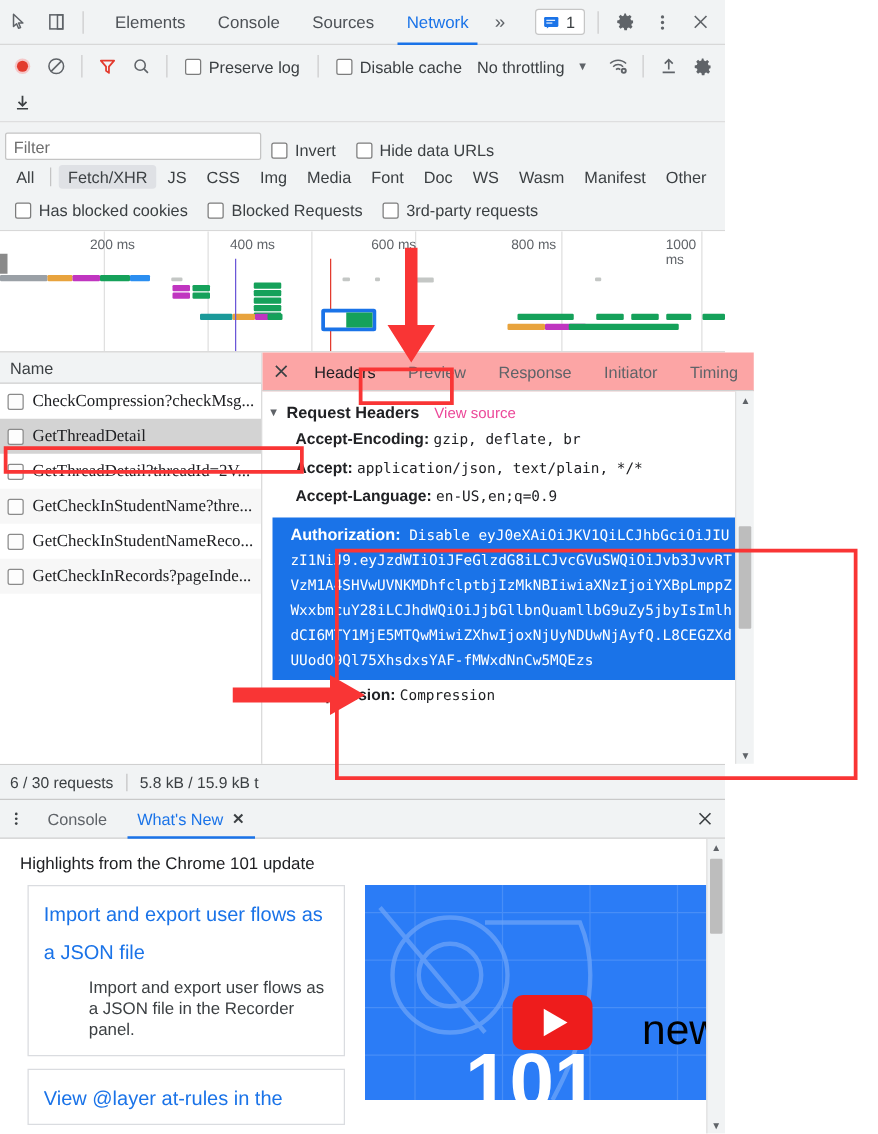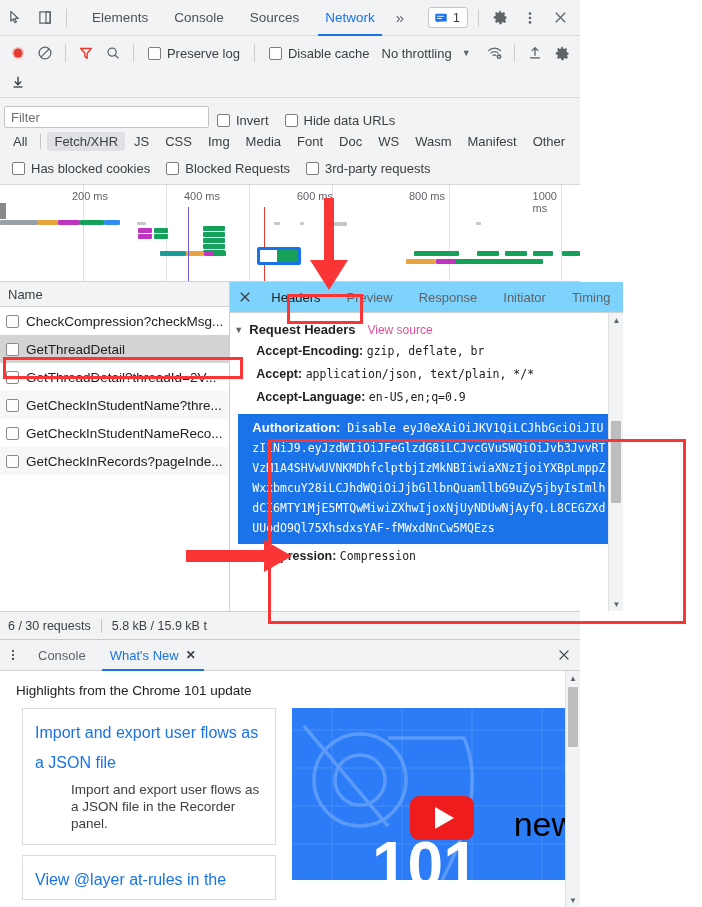--- a/index.html
+++ b/index.html
@@ -85,33 +85,33 @@
   }
   .leftgrip { position: absolute; left: 0; top: 18px; width: 6px; height: 16px; background: #8a8a8a; }
 
   
   .mainsplit { display: flex; flex: none; height: 330px; border-bottom: 1px solid #d0d0d0; }
   .reqpane { width: 254px; border-right: 1px solid #d0d0d0; display: flex; flex-direction: column; background: #fff; }
   .reqhead {
     height: 25px; background: #f1f3f4; border-bottom: 1px solid #d0d0d0; display: flex; align-items: center;
     padding: 0 8px; font-size: 13px; color: #3c4043; flex: none;
   }
-  .reqlist { flex: 1; overflow: hidden; }
+  .reqlist { flex: 1; overflow: hidden; font-family: Liberation Serif, serif; }
   .reqrow {
     height: 28px; display: flex; align-items: center; padding: 0 6px; gap: 7px;
     font-size: 13.5px; color: #202124; white-space: nowrap; overflow: hidden; cursor: pointer;
   }
   .reqrow:nth-child(even) { background: #f7f7f7; }
   .reqrow.selected { background: #d3d3d3; }
   .rcb { width: 13px; height: 13px; border: 1px solid #8a8a8a; border-radius: 2px; background: #fdfdfd; flex: none; }
   .reqname { overflow: hidden; text-overflow: ellipsis; }
 
   .detailpane { flex: 1; display: flex; flex-direction: column; background: #fff; position: relative; }
   .dtabs {
-    height: 31px; background: #7dd3fc; border-bottom: 1px solid #d0d0d0; display: flex; align-items: center;
+    height: 31px; background: #fca5a5; border-bottom: 1px solid #d0d0d0; display: flex; align-items: center;
     flex: none; padding-left: 2px;
   }
   .dclose { width: 26px; height: 30px; display: flex; align-items: center; justify-content: center; cursor: pointer; color: #3c4043; font-size: 14px; }
   .dtab { padding: 0 13px; height: 31px; line-height: 31px; font-size: 13px; color: #5f6368; cursor: pointer; white-space: nowrap; }
   .dtab.active { color: #202124; }
 
   .headerbody { flex: 1; position: relative; overflow: hidden; padding: 6px 0 0 0; }
   .hsection { display: flex; align-items: center; gap: 12px; padding: 3px 6px 3px 4px; }
   .tri { color: #5f6368; font-size: 9px; }
   .htitle { font-weight: bold; font-size: 13px; color: #202124; }

